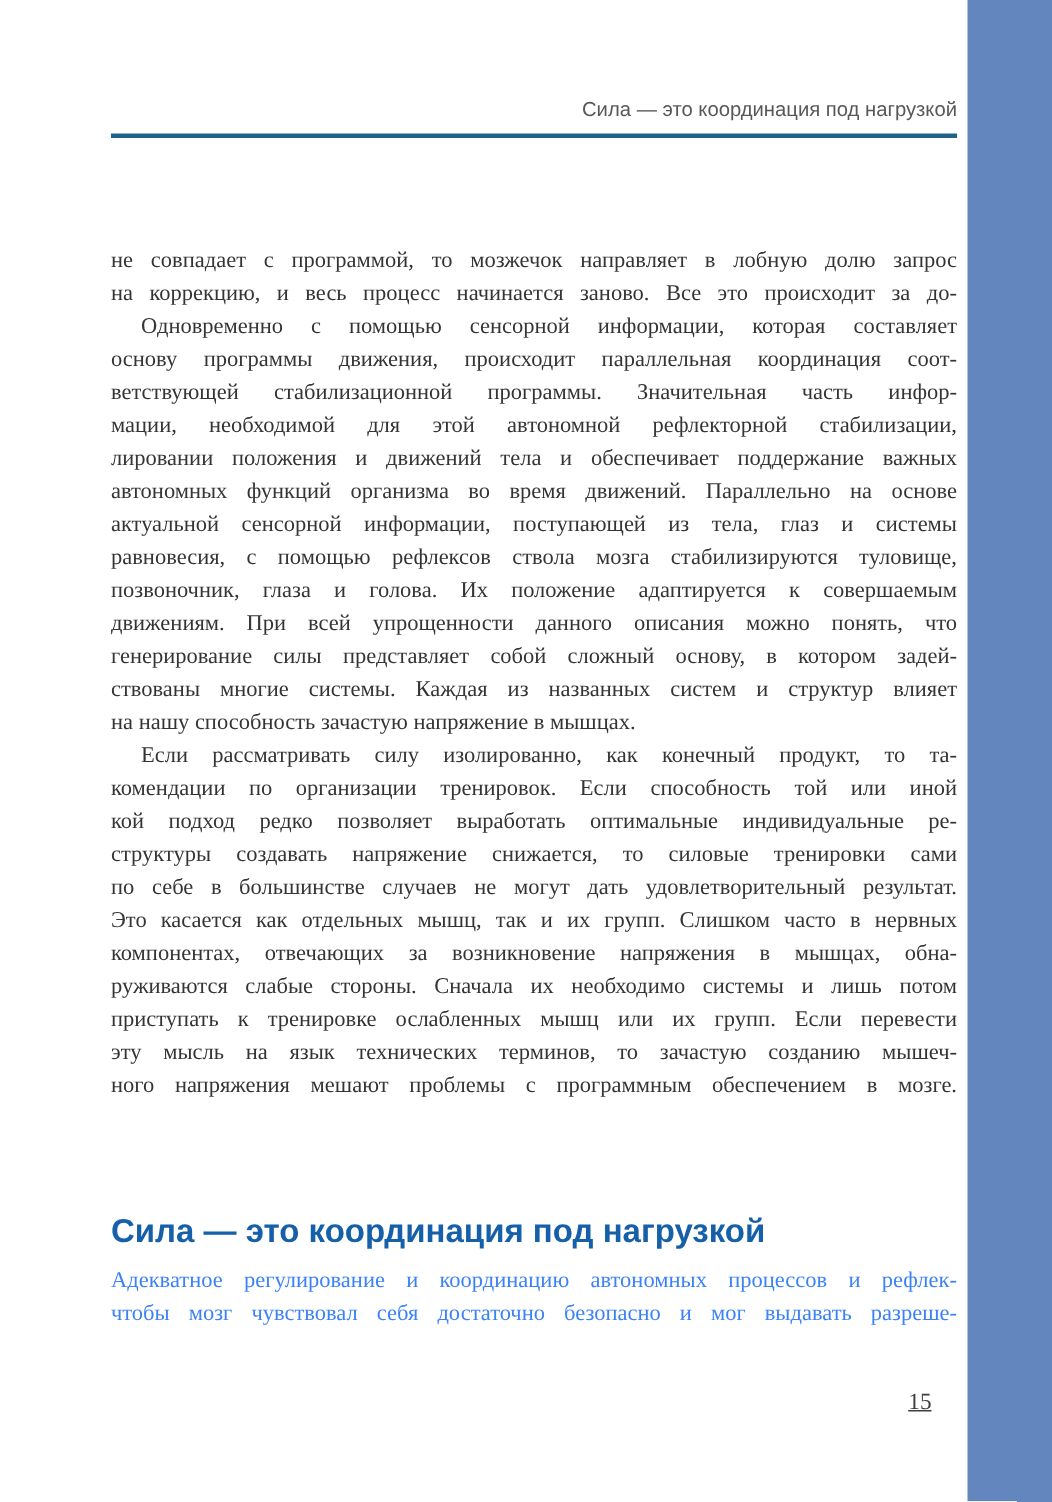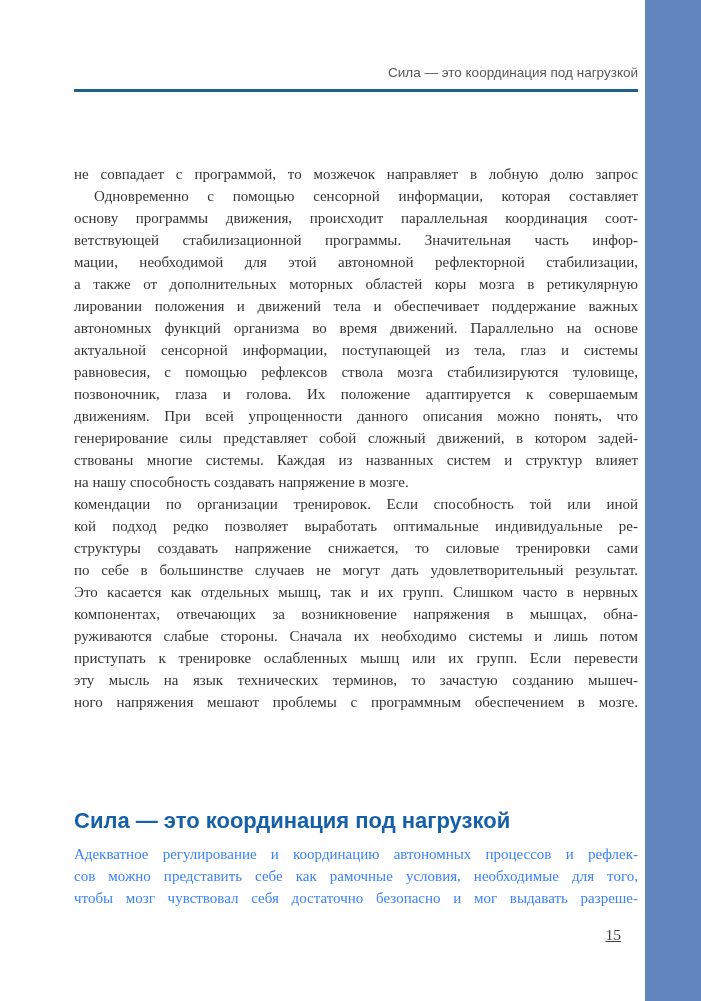--- a/index.html
+++ b/index.html
@@ -75,51 +75,51 @@
 <div class="page">
 
   <div class="edge-band"></div>
 
   <div class="running-title">Сила — это координация под нагрузкой</div>
 
   <div class="header-rule"></div>
 
   <div class="body-text">
     <div class="tl">не совпадает с программой, то мозжечок направляет в лобную долю запрос</div>
+    <div class="tl">на коррекцию, и весь процесс начинается заново. Все это происходит за до-</div>
 
     <div class="tl ind">Одновременно с помощью сенсорной информации, которая составляет</div>
     <div class="tl">основу программы движения, происходит параллельная координация соот-</div>
     <div class="tl">ветствующей стабилизационной программы. Значительная часть инфор-</div>
     <div class="tl">мации, необходимой для этой автономной рефлекторной стабилизации,</div>
-    <div class="tl">а также от дополнительных моторных областей коры мозга в ретикулярную</div>
     <div class="tl">лировании положения и движений тела и обеспечивает поддержание важных</div>
     <div class="tl">автономных функций организма во время движений. Параллельно на основе</div>
     <div class="tl">актуальной сенсорной информации, поступающей из тела, глаз и системы</div>
     <div class="tl">равновесия, с помощью рефлексов ствола мозга стабилизируются туловище,</div>
     <div class="tl">позвоночник, глаза и голова. Их положение адаптируется к совершаемым</div>
     <div class="tl">движениям. При всей упрощенности данного описания можно понять, что</div>
-    <div class="tl">генерирование силы представляет собой сложный движений, в котором задей-</div>
+    <div class="tl">генерирование силы представляет собой сложный основу, в котором задей-</div>
     <div class="tl">ствованы многие системы. Каждая из названных систем и структур влияет</div>
-    <div class="tl last">на нашу способность создавать напряжение в мозге.</div>
+    <div class="tl last">на нашу способность зачастую напряжение в мышцах.</div>
 
+    <div class="tl ind">Если рассматривать силу изолированно, как конечный продукт, то та-</div>
     <div class="tl">комендации по организации тренировок. Если способность той или иной</div>
     <div class="tl">кой подход редко позволяет выработать оптимальные индивидуальные ре-</div>
     <div class="tl">структуры создавать напряжение снижается, то силовые тренировки сами</div>
     <div class="tl">по себе в большинстве случаев не могут дать удовлетворительный результат.</div>
     <div class="tl">Это касается как отдельных мышц, так и их групп. Слишком часто в нервных</div>
     <div class="tl">компонентах, отвечающих за возникновение напряжения в мышцах, обна-</div>
     <div class="tl">руживаются слабые стороны. Сначала их необходимо системы и лишь потом</div>
     <div class="tl">приступать к тренировке ослабленных мышц или их групп. Если перевести</div>
     <div class="tl">эту мысль на язык технических терминов, то зачастую созданию мышеч-</div>
     <div class="tl">ного напряжения мешают проблемы с программным обеспечением в мозге.</div>
   </div>
 
   <div class="section-heading">Сила — это координация под нагрузкой</div>
 
   <div class="after-block">
     <div class="tl">Адекватное регулирование и координацию автономных процессов и рефлек-</div>
-    <div class="tl">сов можно представить себе как рамочные условия, необходимые для того,</div>
     <div class="tl">чтобы мозг чувствовал себя достаточно безопасно и мог выдавать разреше-</div>
   </div>
 
   <div class="page-number">15</div>
 
 </div>
 
 </body></html>

